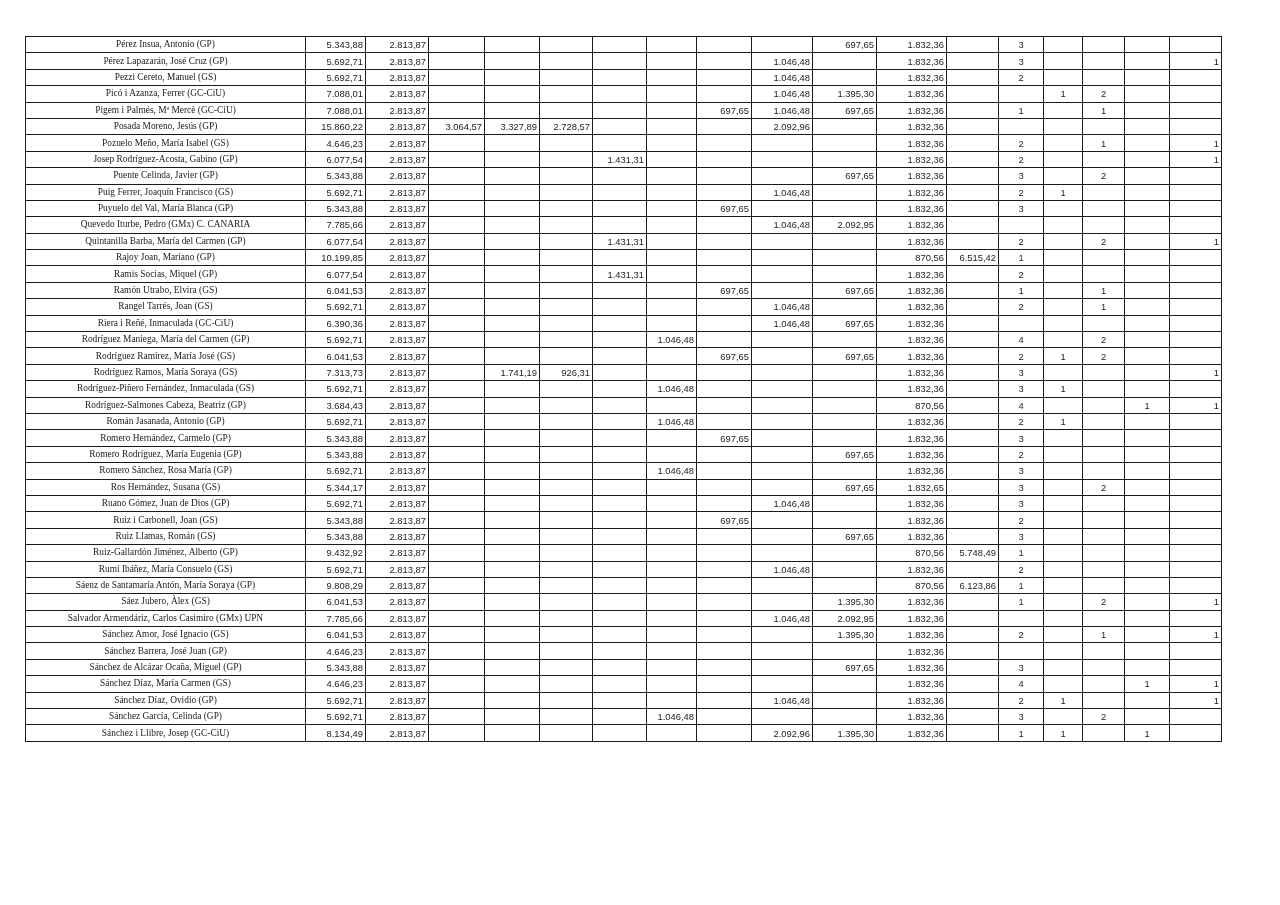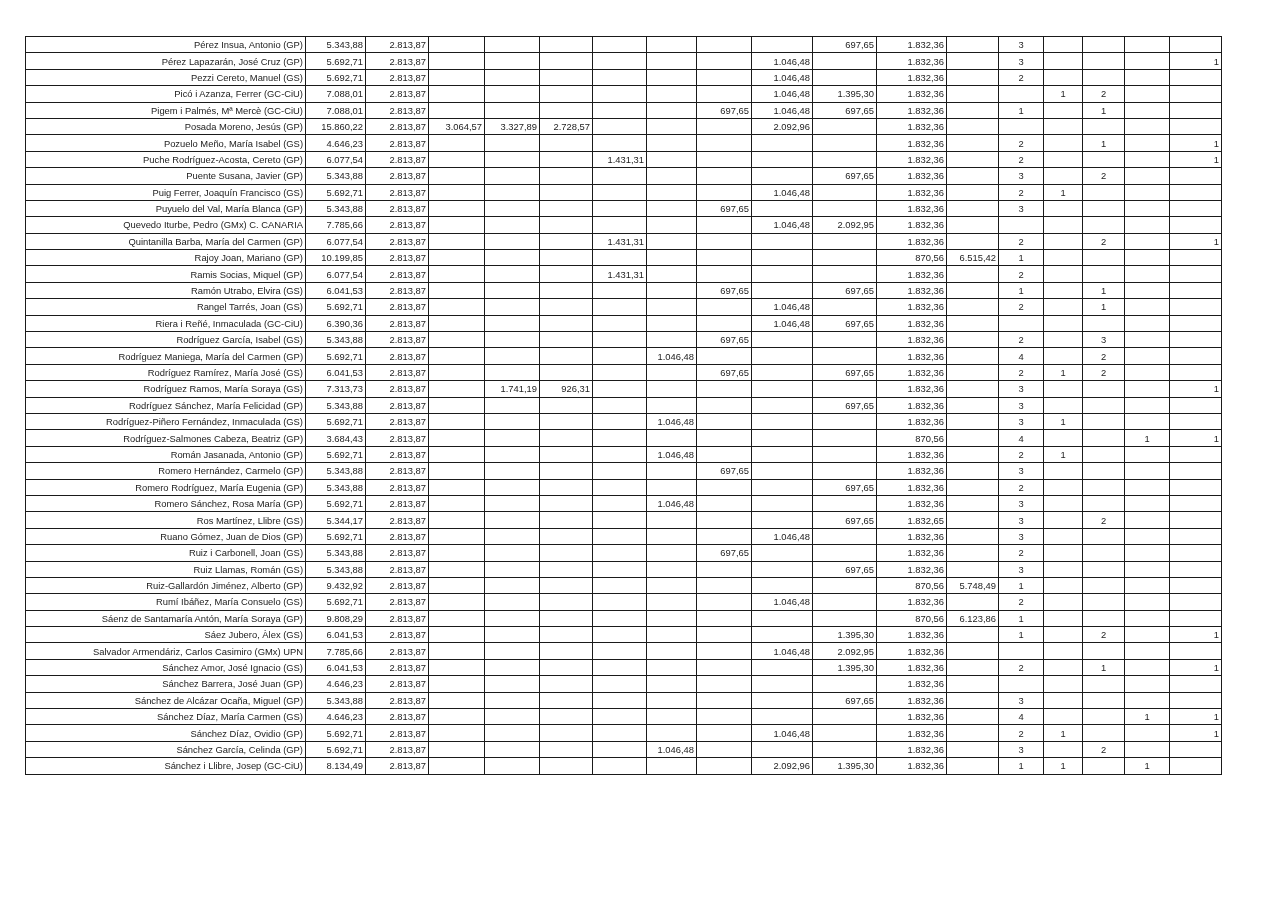--- a/index.html
+++ b/index.html
@@ -1,19 +1,19 @@
 <!DOCTYPE html>
 <html><head>
 <meta charset="utf-8">
 <style>
   html, body { margin: 0; padding: 0; background: #ffffff; }
   body { width: 1280px; height: 905px; position: relative; overflow: hidden; font-family: "Liberation Sans", sans-serif; }
   #sheet { position: absolute; left: 25px; top: 36px; border-collapse: collapse; table-layout: fixed; }
   #sheet td { border: 1.4px solid #1a1a1a; height: 15.4px; padding: 0 2px; font-size: 9.4px; color: #222; white-space: nowrap; overflow: hidden; line-height: 15px; }
-  #sheet td.name { text-align: right; padding-left: 2px; }
+  #sheet td.name { text-align: center; padding-left: 2px; font-family: Liberation Serif, serif; }
   #sheet td.num { text-align: right; }
   #sheet td.cnt { text-align: center; }
   #sheet td.last { text-align: right; padding-right: 2px; }
 </style>
 </head>
 <body>
 
 <table id="sheet">
   <colgroup>
     <col style="width:280px">
@@ -170,41 +170,41 @@
         <td class="num"></td>
         <td class="num">1.832,36</td>
         <td class="num"></td>
         <td class="cnt">2</td>
         <td class="cnt"></td>
         <td class="cnt">1</td>
         <td class="cnt"></td>
         <td class="last">1</td>
       </tr>
       <tr>
-        <td class="name">Puche Rodríguez-Acosta, Cereto  (GP)</td>
+        <td class="name">Josep Rodríguez-Acosta, Gabino  (GP)</td>
         <td class="num">6.077,54</td>
         <td class="num">2.813,87</td>
         <td class="num"></td>
         <td class="num"></td>
         <td class="num"></td>
         <td class="num">1.431,31</td>
         <td class="num"></td>
         <td class="num"></td>
         <td class="num"></td>
         <td class="num"></td>
         <td class="num">1.832,36</td>
         <td class="num"></td>
         <td class="cnt">2</td>
         <td class="cnt"></td>
         <td class="cnt"></td>
         <td class="cnt"></td>
         <td class="last">1</td>
       </tr>
       <tr>
-        <td class="name">Puente Susana, Javier  (GP)</td>
+        <td class="name">Puente Celinda, Javier  (GP)</td>
         <td class="num">5.343,88</td>
         <td class="num">2.813,87</td>
         <td class="num"></td>
         <td class="num"></td>
         <td class="num"></td>
         <td class="num"></td>
         <td class="num"></td>
         <td class="num"></td>
         <td class="num"></td>
         <td class="num">697,65</td>
@@ -390,40 +390,20 @@
         <td class="num">697,65</td>
         <td class="num">1.832,36</td>
         <td class="num"></td>
         <td class="cnt"></td>
         <td class="cnt"></td>
         <td class="cnt"></td>
         <td class="cnt"></td>
         <td class="last"></td>
       </tr>
       <tr>
-        <td class="name">Rodríguez García, Isabel  (GS)</td>
-        <td class="num">5.343,88</td>
-        <td class="num">2.813,87</td>
-        <td class="num"></td>
-        <td class="num"></td>
-        <td class="num"></td>
-        <td class="num"></td>
-        <td class="num"></td>
-        <td class="num">697,65</td>
-        <td class="num"></td>
-        <td class="num"></td>
-        <td class="num">1.832,36</td>
-        <td class="num"></td>
-        <td class="cnt">2</td>
-        <td class="cnt"></td>
-        <td class="cnt">3</td>
-        <td class="cnt"></td>
-        <td class="last"></td>
-      </tr>
-      <tr>
         <td class="name">Rodríguez Maniega, María del Carmen  (GP)</td>
         <td class="num">5.692,71</td>
         <td class="num">2.813,87</td>
         <td class="num"></td>
         <td class="num"></td>
         <td class="num"></td>
         <td class="num"></td>
         <td class="num">1.046,48</td>
         <td class="num"></td>
         <td class="num"></td>
@@ -470,40 +450,20 @@
         <td class="num"></td>
         <td class="num">1.832,36</td>
         <td class="num"></td>
         <td class="cnt">3</td>
         <td class="cnt"></td>
         <td class="cnt"></td>
         <td class="cnt"></td>
         <td class="last">1</td>
       </tr>
       <tr>
-        <td class="name">Rodríguez Sánchez, María Felicidad  (GP)</td>
-        <td class="num">5.343,88</td>
-        <td class="num">2.813,87</td>
-        <td class="num"></td>
-        <td class="num"></td>
-        <td class="num"></td>
-        <td class="num"></td>
-        <td class="num"></td>
-        <td class="num"></td>
-        <td class="num"></td>
-        <td class="num">697,65</td>
-        <td class="num">1.832,36</td>
-        <td class="num"></td>
-        <td class="cnt">3</td>
-        <td class="cnt"></td>
-        <td class="cnt"></td>
-        <td class="cnt"></td>
-        <td class="last"></td>
-      </tr>
-      <tr>
         <td class="name">Rodríguez-Piñero Fernández, Inmaculada  (GS)</td>
         <td class="num">5.692,71</td>
         <td class="num">2.813,87</td>
         <td class="num"></td>
         <td class="num"></td>
         <td class="num"></td>
         <td class="num"></td>
         <td class="num">1.046,48</td>
         <td class="num"></td>
         <td class="num"></td>
@@ -610,21 +570,21 @@
         <td class="num"></td>
         <td class="num">1.832,36</td>
         <td class="num"></td>
         <td class="cnt">3</td>
         <td class="cnt"></td>
         <td class="cnt"></td>
         <td class="cnt"></td>
         <td class="last"></td>
       </tr>
       <tr>
-        <td class="name">Ros Martínez, Llibre  (GS)</td>
+        <td class="name">Ros Hernández, Susana  (GS)</td>
         <td class="num">5.344,17</td>
         <td class="num">2.813,87</td>
         <td class="num"></td>
         <td class="num"></td>
         <td class="num"></td>
         <td class="num"></td>
         <td class="num"></td>
         <td class="num"></td>
         <td class="num"></td>
         <td class="num">697,65</td>

